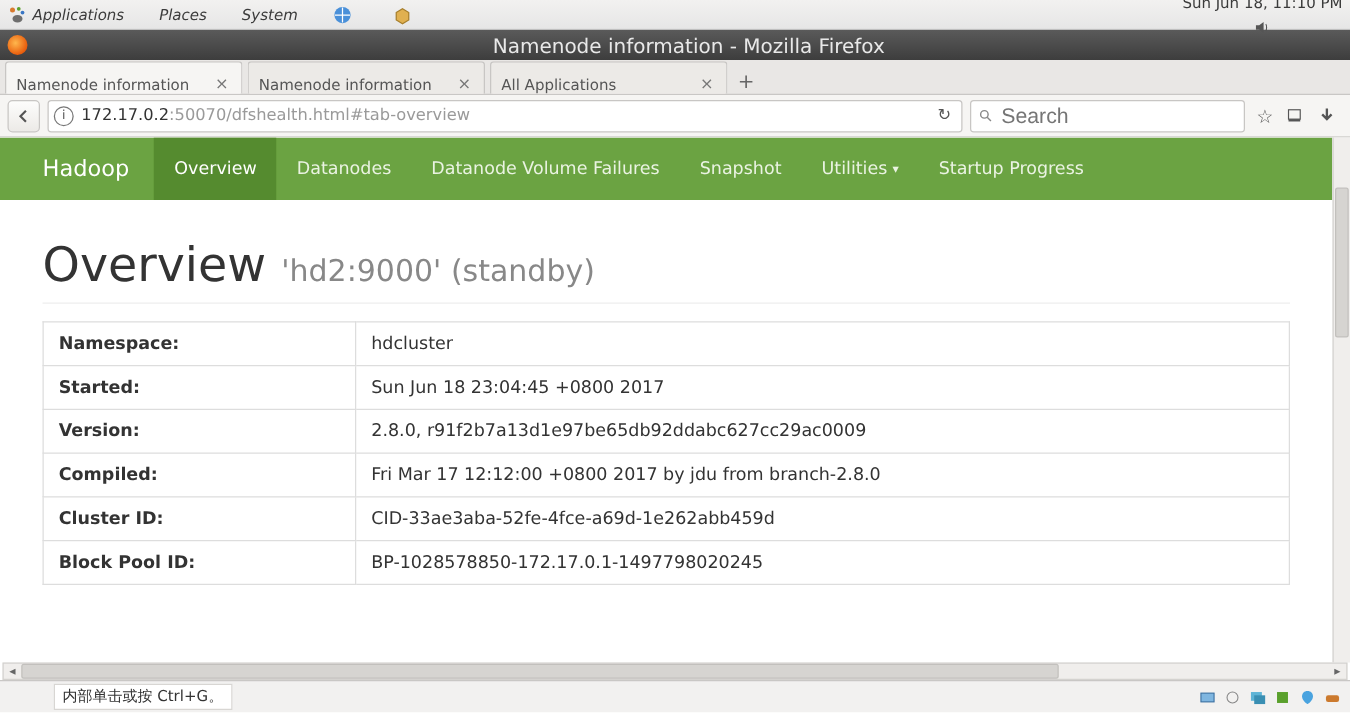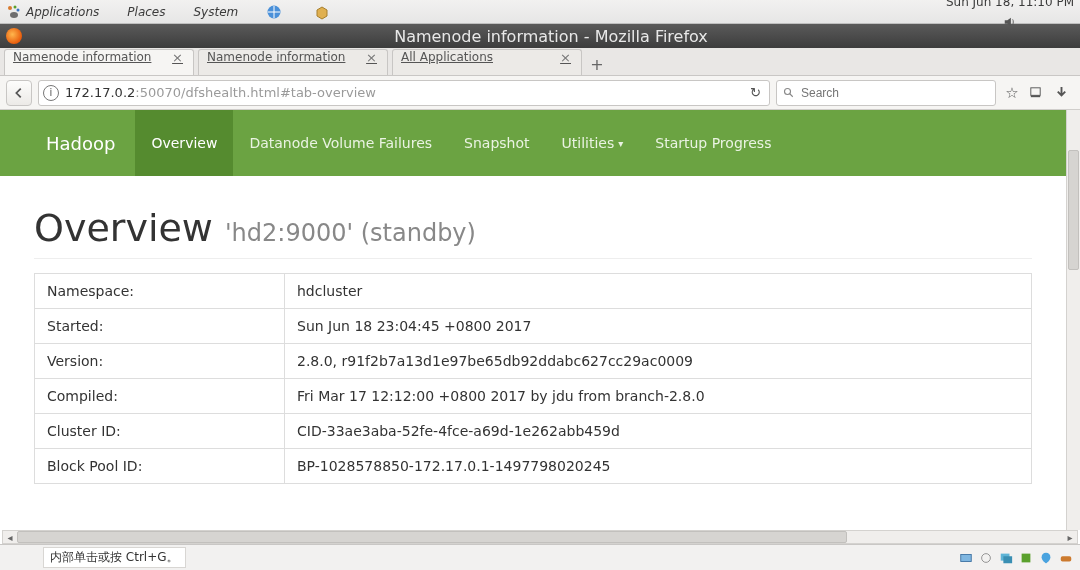--- a/index.html
+++ b/index.html
@@ -12,52 +12,52 @@
   .panel .menus span { cursor: default; }
   .panel .right { margin-left: auto; display: flex; align-items: center; gap: 6px; flex-direction: column; }
   .panel .vol svg, .panel .clock-icon svg { width: 14px; height: 14px; }
 
   
   .ff-titlebar { height: 24px; background: linear-gradient(#5a5a5a, #3d3d3d); color: #fff; display: flex; align-items: center; padding: 0 6px; font-size: 16px; }
   .ff-titlebar .ff-logo { width: 16px; height: 16px; border-radius: 50%; background: radial-gradient(circle at 40% 40%, #ffb74d, #e85c0c 70%); margin-right: 6px; }
   .ff-titlebar .title { flex: 1; text-align: center; color: #e8e8e8; font-weight: 500; }
 
   .tabstrip { height: 28px; background: #e9e7e5; display: flex; align-items: flex-end; border-bottom: 1px solid #c9c7c5; }
-  .tab { height: 26px; min-width: 190px; background: #f6f5f3; border: 1px solid #c8c6c4; border-bottom: none; border-radius: 3px 3px 0 0; margin-left: 4px; display: flex; align-items: flex-start; padding: 0 8px; font-size: 12px; color: #555; position: relative; text-decoration: underline; }
+  .tab { height: 26px; min-width: 190px; background: #f6f5f3; border: 1px solid #c8c6c4; border-bottom: none; border-radius: 3px 3px 0 0; margin-left: 4px; display: flex; align-items: flex-end; padding: 0 8px; font-size: 12px; color: #555; position: relative; }
   .tab.inactive { background: #eceae7; }
   .tab .tlabel { flex: 1; white-space: nowrap; overflow: hidden; text-overflow: ellipsis; }
   .tab .close { color: #777; font-size: 13px; cursor: pointer; padding: 0 2px; }
   .newtab { width: 26px; height: 22px; display: flex; align-items: center; justify-content: center; color: #666; font-size: 16px; cursor: pointer; margin-left: 2px; }
 
   .toolbar { height: 34px; background: #f6f5f3; border-bottom: 1px solid #d0cecb; display: flex; align-items: center; padding: 0 6px; gap: 6px; }
   .tb-btn { width: 26px; height: 26px; border: 1px solid #c8c6c4; border-radius: 4px; background: linear-gradient(#fdfdfc,#eceae7); display: flex; align-items: center; justify-content: center; color: #555; cursor: pointer; }
   .urlbar { flex: 1; height: 26px; border: 1px solid #c8c6c4; border-radius: 3px; background: #fff; display: flex; align-items: center; padding: 0 4px; gap: 6px; }
   .urlbar .info-badge { width: 16px; height: 16px; border: 1px solid #777; border-radius: 50%; display: flex; align-items: center; justify-content: center; font-size: 10px; color: #555; }
   .urlbar .urltext { flex: 1; font-size: 13px; color: #333; white-space: nowrap; }
   .urlbar .urltext .dim { color: #9a9a9a; }
   .urlbar .reload { color: #555; cursor: pointer; padding: 0 4px; font-size: 13px; }
   .searchbar { width: 220px; height: 26px; border: 1px solid #c8c6c4; border-radius: 3px; background: #fff; display: flex; align-items: center; padding: 0 6px; gap: 6px; color: #888; }
-  .searchbar input { border: none; outline: none; flex: 1; font-size: 12px; color: #333; background: transparent; }
+  .searchbar input { border: none; outline: none; flex: 1; font-size: 17px; color: #333; background: transparent; }
   .toolbar .icon { color: #555; font-size: 15px; cursor: pointer; width: 20px; text-align: center; }
 
   
   .page { position: absolute; top: 110px; left: 0; right: 14px; bottom: 40px; overflow: hidden; background: #fff; }
-  .hadoop-nav { height: 66px; background: #6ba342; display: flex; align-items: stretch; padding-left: 46px; color: #fff; font-size: 14px; }
+  .hadoop-nav { height: 50px; background: #6ba342; display: flex; align-items: stretch; padding-left: 34px; color: #fff; font-size: 14px; }
   .brand { display: flex; align-items: center; font-size: 18px; font-weight: 400; padding-right: 20px; }
   .hnav-item { display: flex; align-items: center; padding: 0 16px; color: #eaf3e2; cursor: pointer; }
   .hnav-item.active { background: #558b2f; color: #fff; }
   .caret { margin-left: 4px; font-size: 10px; }
 
   .content { padding: 30px 34px 50px; }
   h1.ovw { font-size: 38px; font-weight: 500; color: #333; margin-bottom: 14px; border-bottom: 1px solid #eee; padding-bottom: 8px; }
   h1.ovw .sub { font-size: 24px; color: #888; font-weight: 400; }
 
   table.info { width: 100%; border-collapse: collapse; margin-top: 10px; font-size: 14px; }
   table.info td { border: 1px solid #ddd; padding: 9px 12px; color: #333; }
-  table.info td.k { width: 250px; font-weight: 400; color: #333; }
+  table.info td.k { width: 250px; font-weight: 700; color: #333; }
 
   
   .hscroll { position: absolute; bottom: 26px; left: 2px; right: 2px; height: 14px; background: #f0eeec; border: 1px solid #d4d2cf; display: flex; align-items: center; }
   .hscroll .arrow { width: 14px; text-align: center; color: #666; font-size: 10px; cursor: pointer; }
   .hscroll .track { flex: 1; height: 12px; position: relative; }
   .hscroll .thumb { position: absolute; left: 0; top: 0; height: 12px; width: 830px; background: #d6d4d1; border: 1px solid #c2c0bd; border-radius: 2px; }
 
   
   .statusbar { position: absolute; bottom: 0; left: 0; right: 0; height: 26px; background: #f2f1f0; border-top: 1px solid #c9c7c5; display: flex; align-items: center; padding: 0 6px; font-size: 12px; }
   .statusbar .msg { color: #333; border: 1px solid #d8d6d3; padding: 1px 6px; background: #fff; margin-left: 37px; }
@@ -162,20 +162,21 @@
     <svg width="15" height="15" viewBox="0 0 16 16">
         <path d="M8 2v8M4 7l4 4 4-4" stroke="#555" stroke-width="2" fill="none"></path>
       </svg>
   </span>
 </div>
 
 <div class="page">
   <div class="hadoop-nav">
     <div class="brand">Hadoop</div>
     <div class="hnav-item active">Overview</div>
+    <div class="hnav-item">Datanodes</div>
     <div class="hnav-item">Datanode Volume Failures</div>
     <div class="hnav-item">Snapshot</div>
     <div class="hnav-item">
       <span>Utilities</span>
       <span class="caret">▾</span>
     </div>
     <div class="hnav-item">Startup Progress</div>
   </div>
 
   <div class="content">

